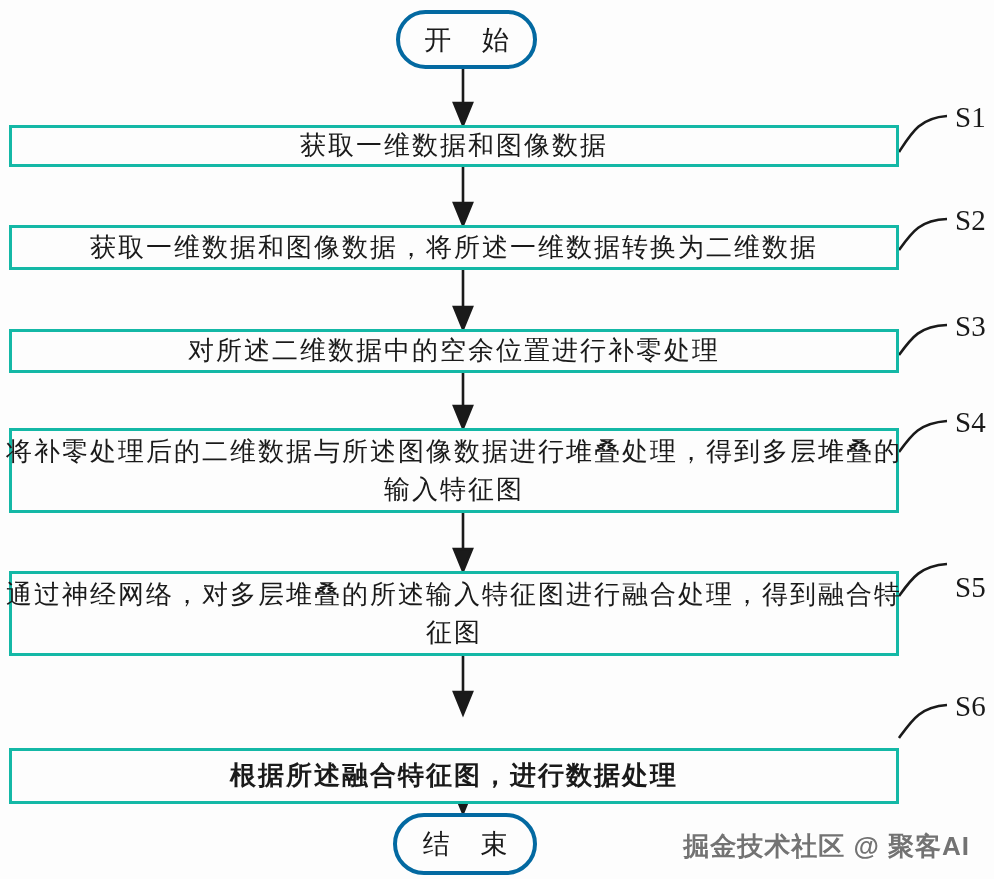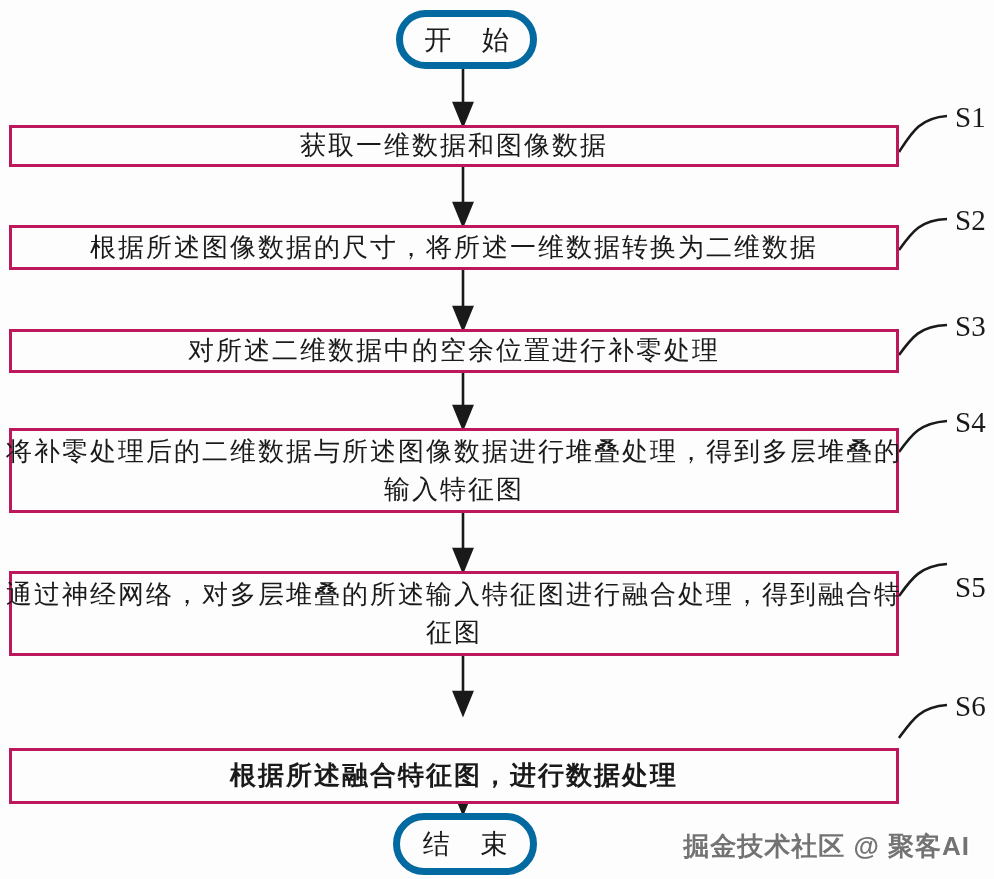--- a/index.html
+++ b/index.html
@@ -13,36 +13,36 @@
     background:#fdfdfd;
     overflow:hidden;
     color:#1a1a1a;
   }
   .edges{
     position:absolute;left:0;top:0;width:994px;height:879px;
     z-index:1;
   }
   .terminal{
     position:absolute;
-    border:7px solid #0369a1;
+    border:4px solid #0369a1;
     border-radius:32px;
     background:#fdfdfd;
     display:flex;align-items:center;justify-content:center;
     font-size:27px;
     letter-spacing:12px;
     text-indent:12px;
     z-index:2;
     box-sizing:border-box;
   }
   .terminal.start{left:396px;top:10px;width:141px;height:59px;}
   .terminal.end{left:393px;top:813px;width:144px;height:62px;}
   .step-box{
     position:absolute;
     left:9px;width:890px;
-    border:3px solid #be185d;
+    border:3px solid #14b8a6;
     background:#fdfdfd;
     display:flex;flex-direction:column;align-items:center;justify-content:center;
     font-size:26px;
     letter-spacing:2px;
     line-height:38px;
     z-index:2;
     box-sizing:border-box;
     text-align:center;
   }
   .step-box .bline{white-space:nowrap;}
@@ -126,21 +126,21 @@
   </svg>
 
   <div class="terminal start">
     <span>开 始</span>
   </div>
 
   <div class="step-box box-s1">
     <div class="bline">获取一维数据和图像数据</div>
   </div>
   <div class="step-box box-s2">
-    <div class="bline">根据所述图像数据的尺寸，将所述一维数据转换为二维数据</div>
+    <div class="bline">获取一维数据和图像数据，将所述一维数据转换为二维数据</div>
   </div>
   <div class="step-box box-s3">
     <div class="bline">对所述二维数据中的空余位置进行补零处理</div>
   </div>
   <div class="step-box box-s5">
     <div class="bline">通过神经网络，对多层堆叠的所述输入特征图进行融合处理，得到融合特</div>
     <div class="bline">征图</div>
   </div>
   <div class="step-box box-s4">
     <div class="bline">将补零处理后的二维数据与所述图像数据进行堆叠处理，得到多层堆叠的</div>

